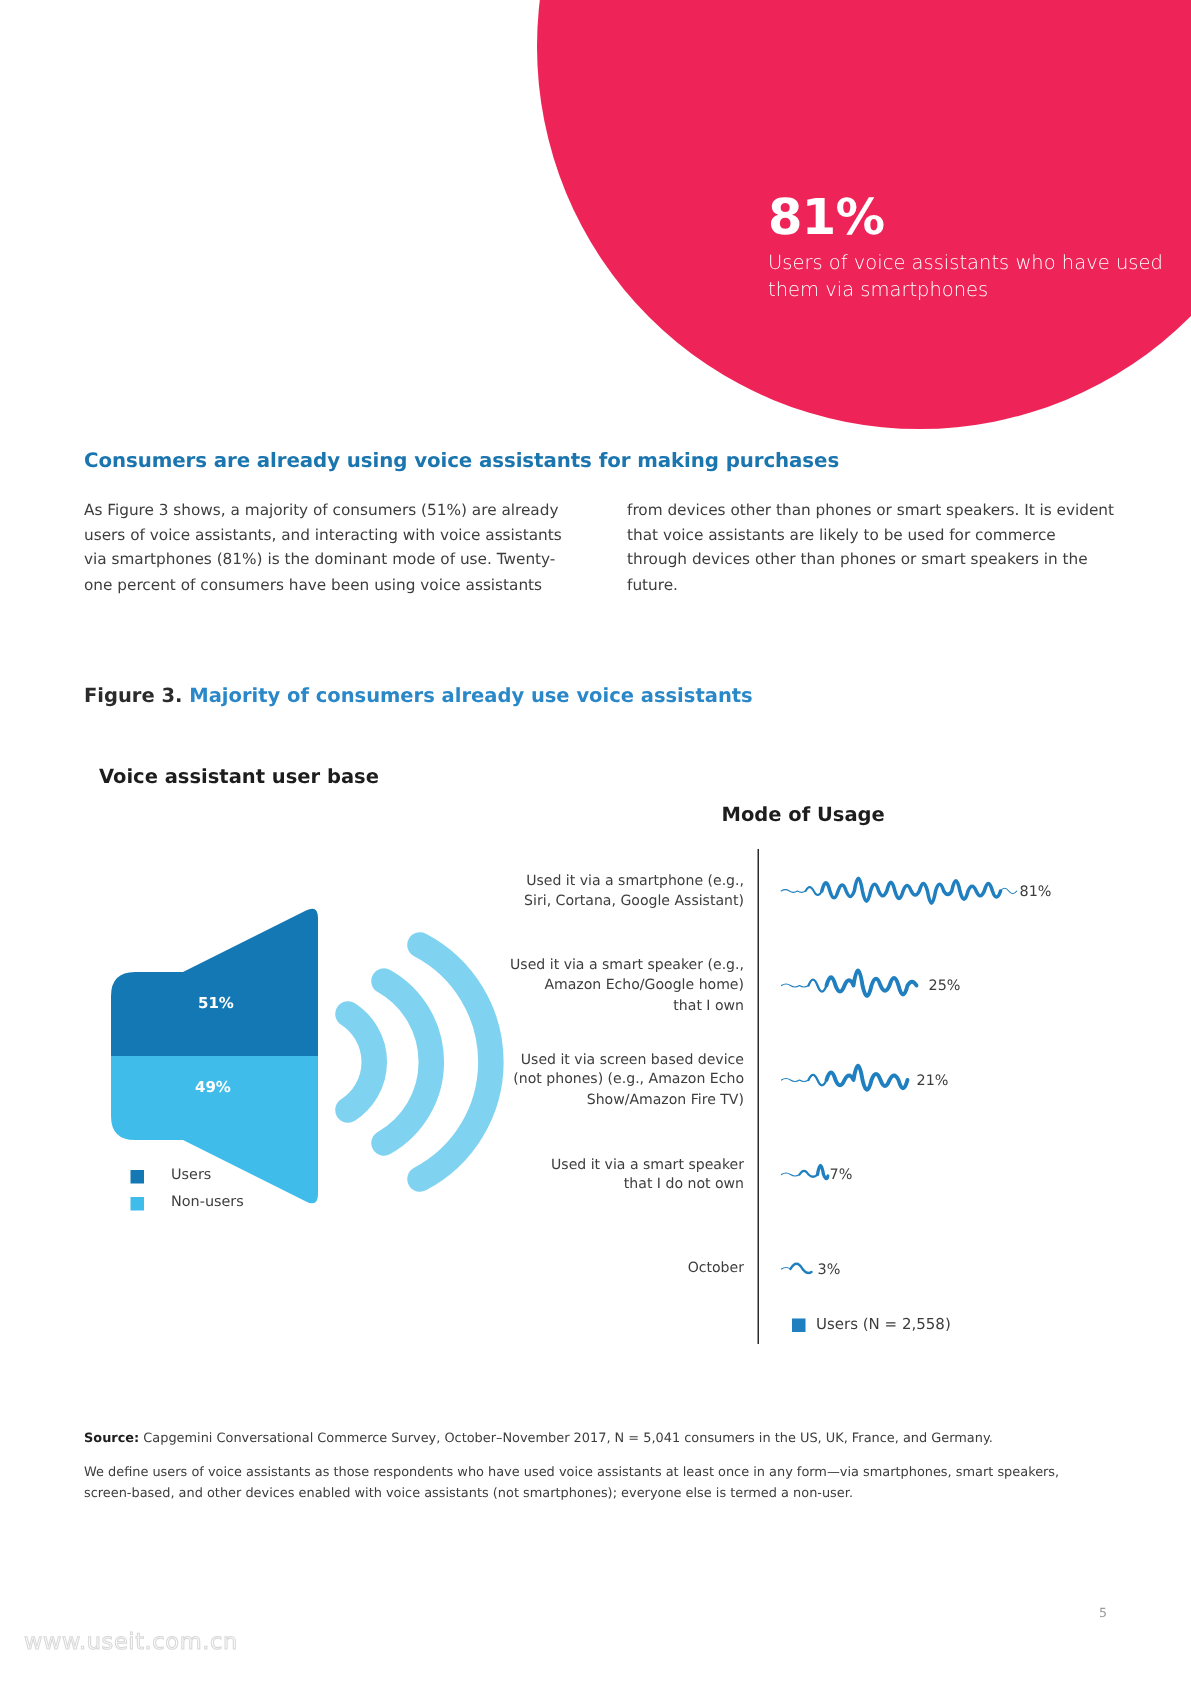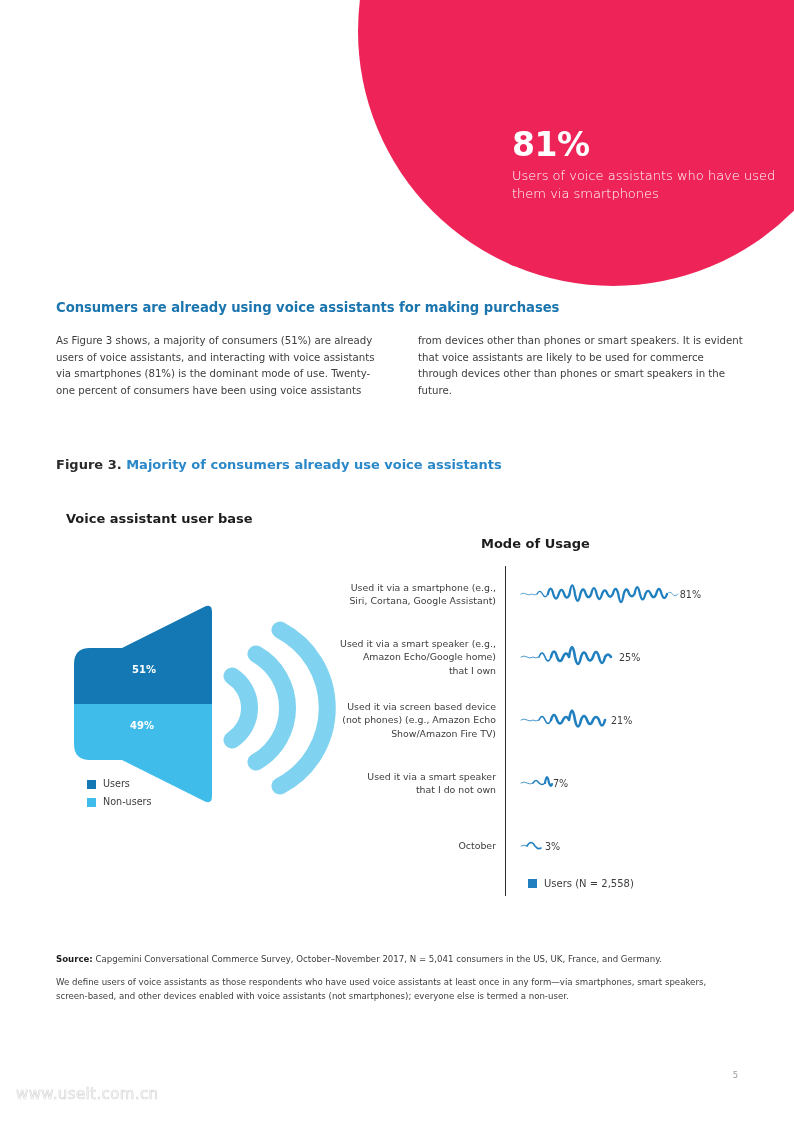--- a/index.html
+++ b/index.html
@@ -139,21 +139,21 @@
   #speaker-legend {
     position: absolute;
     left: 31px;
     top: 226px;
     font-size: 9.6px;
     color: #3d3d3d;
   }
   #speaker-legend .legend-row {
     display: flex;
     align-items: flex-end;
-    gap: 7px;
+    gap: 18px;
     margin-bottom: 7px;
   }
   .swatch {
     width: 9px;
     height: 9px;
     display: inline-block;
     flex: 0 0 auto;
   }
 
   

